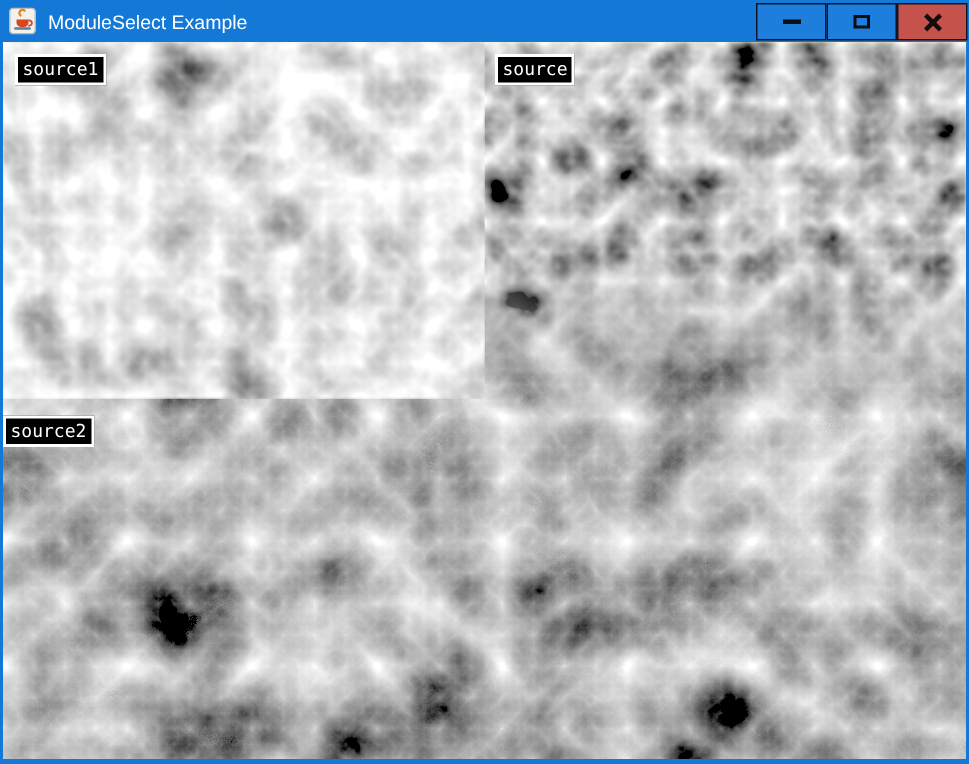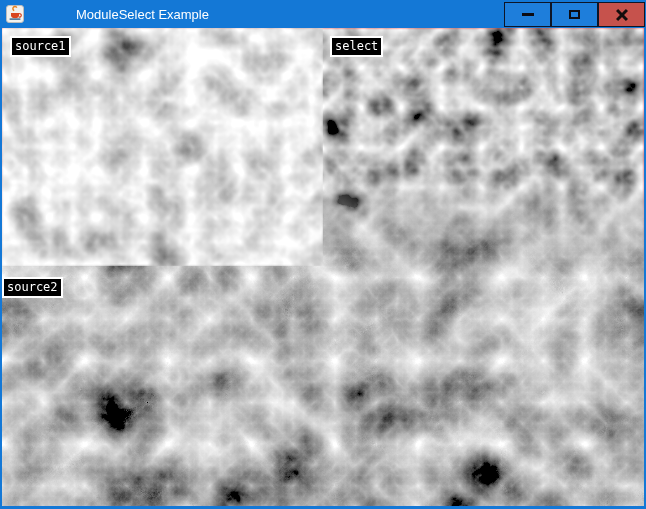--- a/index.html
+++ b/index.html
@@ -8,42 +8,42 @@
   .window{
     position:relative;width:646px;height:509px;
     background:#1478d6;
     font-family:"Liberation Sans",sans-serif;
     overflow:hidden;
   }
 
   
   .titlebar{
     position:absolute;left:0;top:0;width:100%;height:28px;
-    background:#1478d6;display:flex;align-items:center;gap:44px;
+    background:#1478d6;display:flex;align-items:center;
   }
   .appicon{margin-left:6px;width:18px;height:18px;flex:0 0 auto;}
   .title{margin-left:8px;color:#ffffff;font-size:13px;white-space:nowrap;}
 
   .controls{position:absolute;top:2px;right:1px;display:flex;height:25px;}
   .cbtn{
     width:47px;height:25px;border:1px solid #0e1526;
     display:flex;align-items:center;justify-content:center;position:relative;
   }
   .cbtn.blue{background:#1e7edb;}
   .cbtn.red{background:#c6524c;}
   .glyph-min{width:12px;height:3px;background:#0c0c14;}
   .glyph-max{width:11px;height:9px;border:2px solid #0c0c14;}
   .xbar{position:absolute;left:50%;top:50%;width:14px;height:3px;background:#140d0d;}
   .xbar.a{transform:translate(-50%,-50%) rotate(45deg);}
   .xbar.b{transform:translate(-50%,-50%) rotate(-45deg);}
 
   
   .client{
     position:absolute;left:2px;top:28px;width:642px;height:478px;
-    background:#ef4444;overflow:hidden;
+    background:#fef9c3;overflow:hidden;
   }
   .client svg.tex{position:absolute;left:0;top:0;display:block;}
 
   .imglabel{
     position:absolute;background:#000000;color:#ffffff;
     border:2px solid #ffffff;padding:1px 3px;
     font-family:"DejaVu Sans Mono",monospace;
     font-size:12px;line-height:15px;white-space:nowrap;
   }
   #lbl-source1{left:8px;top:8px;}
@@ -127,16 +127,16 @@
       <rect x="0" y="0" width="642" height="478" filter="url(#fSelect)"></rect>
 
       <g mask="url(#mBottom)">
         <rect x="0" y="0" width="642" height="478" filter="url(#fTurb)"></rect>
       </g>
 
       <rect x="0" y="0" width="321" height="238" filter="url(#fSource1)"></rect>
     </svg>
 
     <div class="imglabel" id="lbl-source1">source1</div>
-    <div class="imglabel" id="lbl-select">select</div>
+    <div class="imglabel" id="lbl-select">source</div>
     <div class="imglabel" id="lbl-source2">source2</div>
   </div>
 </div>
 
 </body></html>

